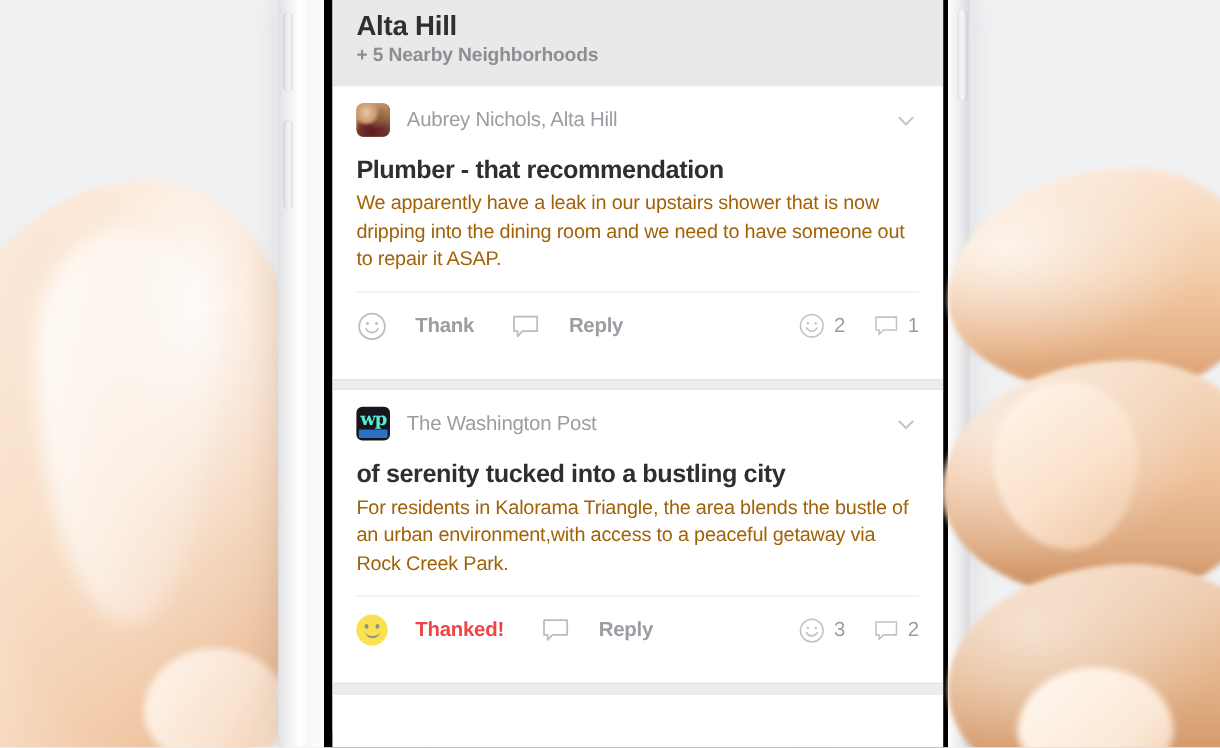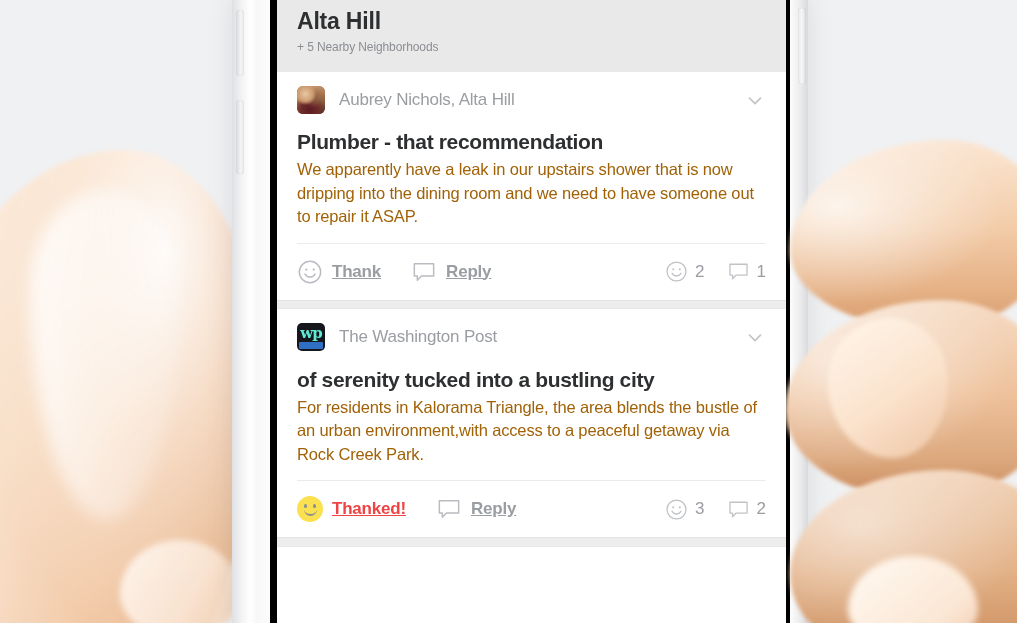--- a/index.html
+++ b/index.html
@@ -175,29 +175,30 @@
   }
   .nbhd-title {
     font-size: 23px;
     font-weight: bold;
     color: #2d2f31;
     letter-spacing: -0.2px;
     padding-top: 6px;
     line-height: 30px;
   }
   .nbhd-sub {
-    font-size: 12px;
+    font-size: 16px;
     color: #8b8e92;
     line-height: 22px;
     letter-spacing: -0.1px;
+    font-weight: bold;
   }
 
   .post {
     background: #ffffff;
-    padding: 0 0 0 0;
+    padding: 0 0 16px 0;
   }
   .post-gap {
     height: 9px;
     background: #ededee;
     border-top: 1px solid #e2e2e3;
     border-bottom: 1px solid #e6e6e7;
     box-sizing: border-box;
   }
 
   .post-head {
@@ -291,23 +292,22 @@
   }
   .action {
     display: flex;
     align-items: center;
     margin-right: 30px;
   }
   .action-label {
     font-size: 17px;
     font-weight: bold;
     color: #9a9da1;
-    margin-left: 9px;
+    margin-left: 23px;
     letter-spacing: -0.2px;
-    text-decoration: underline;
   }
   .action-label.thanked { font-weight: bold; color: #ef4444; }
   .spacer { flex: 1 1 auto; }
   .count {
     display: flex;
     align-items: center;
     margin-left: 22px;
   }
   .count-num {
     font-size: 17px;

